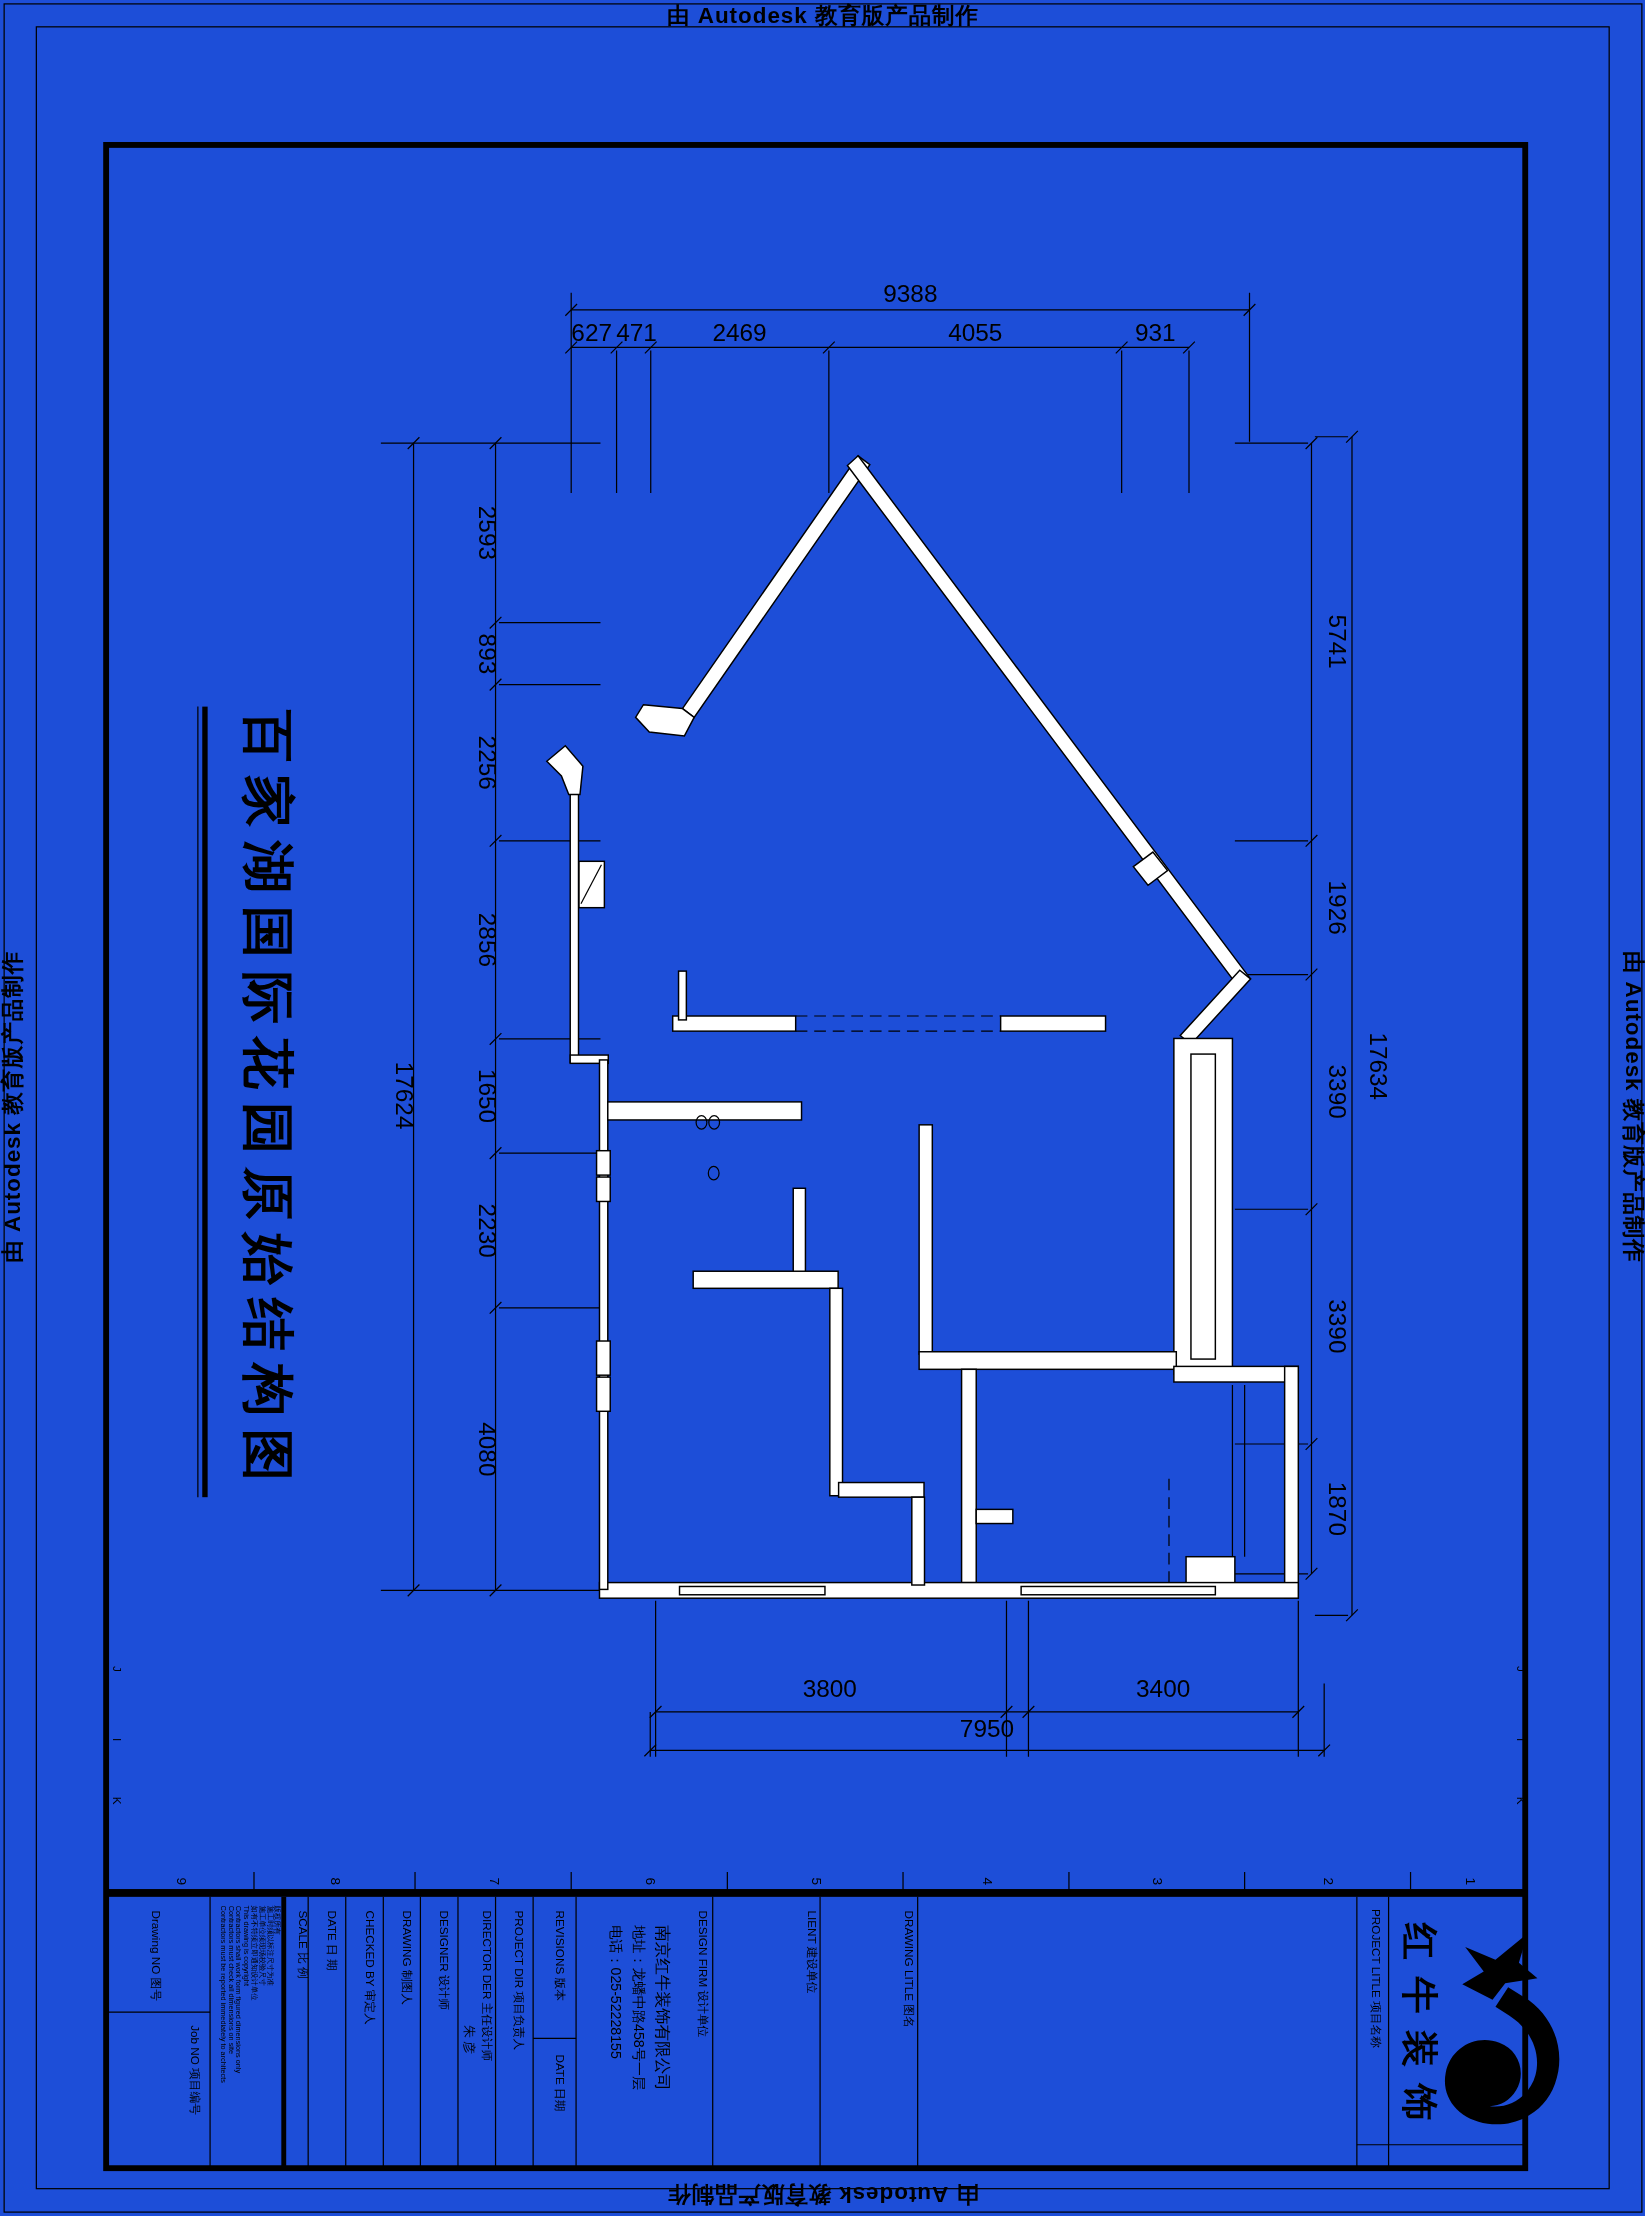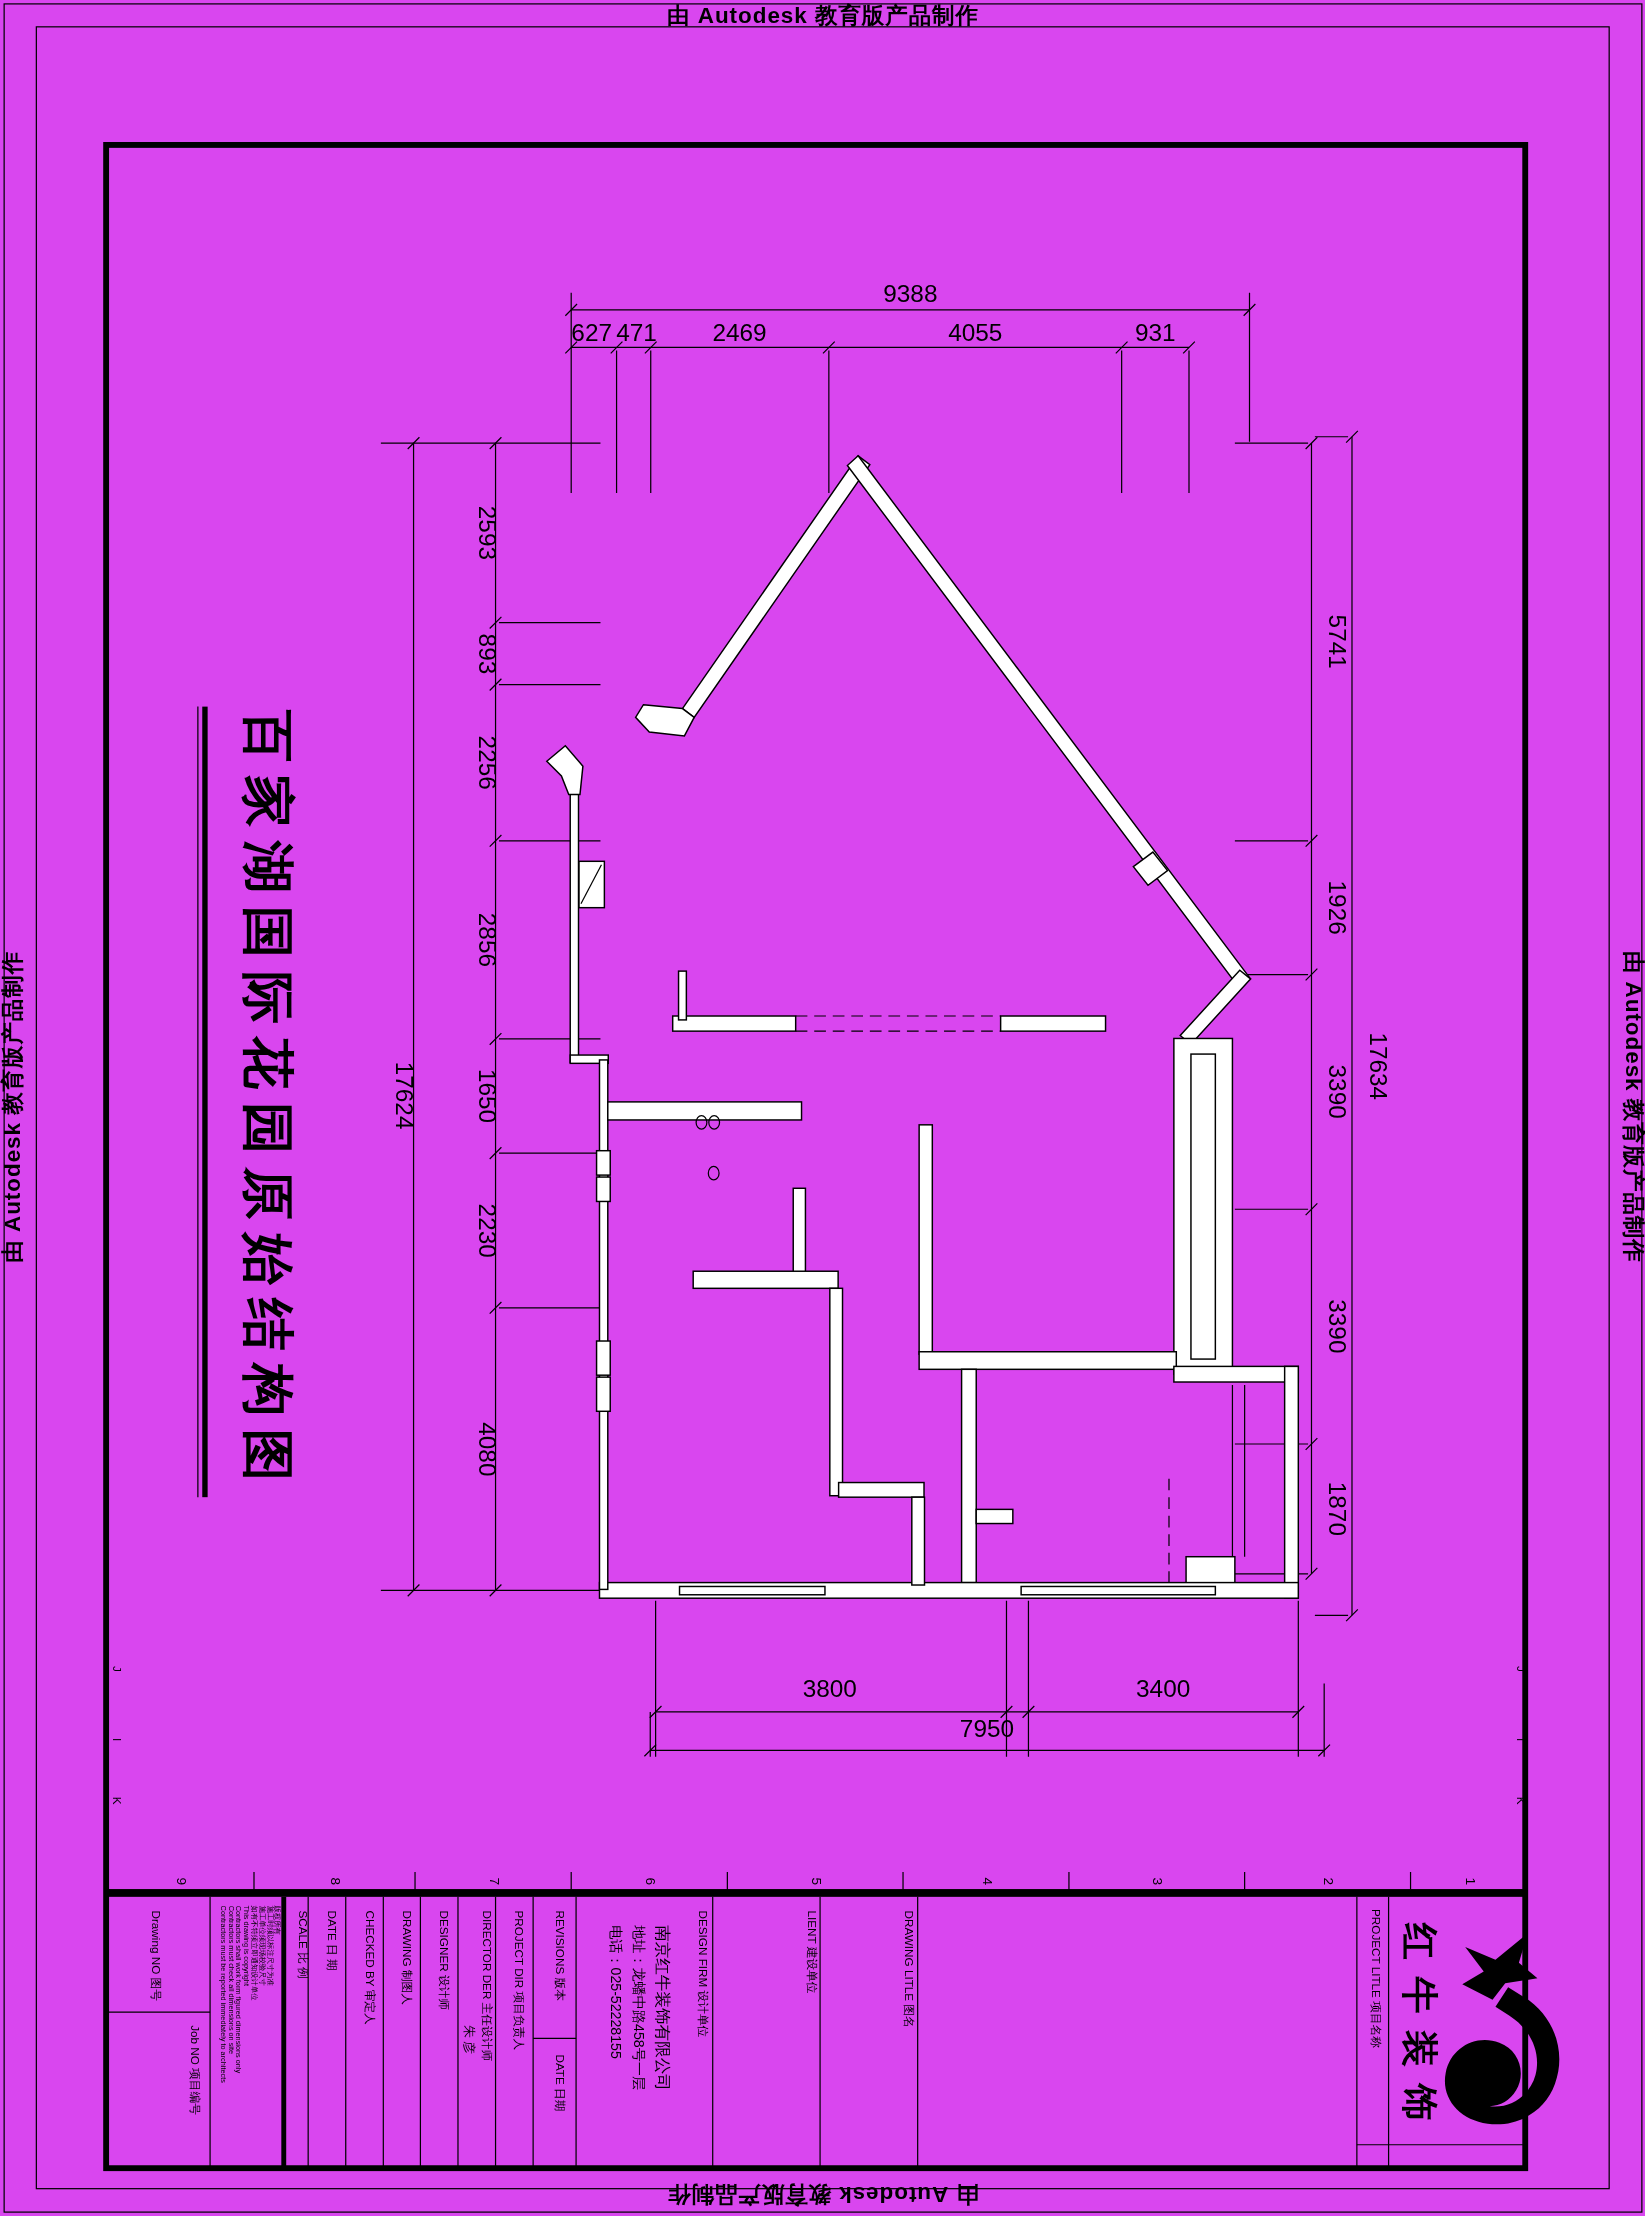--- a/index.html
+++ b/index.html
@@ -1,16 +1,16 @@
 <!DOCTYPE html>
 <html style="font-size:7.8px"><head>
 <meta charset="utf-8">
 <style>
   html,body{margin:0;padding:0;background:#e8e8e8;}
-  .sheet{position:relative;width:1646px;height:2216px;background:#d946ef;overflow:hidden;}
+  .sheet{position:relative;width:1646px;height:2216px;background:#1d4ed8;overflow:hidden;}
   svg{position:absolute;left:0;top:0;}
   text{font-family:"Liberation Sans","DejaVu Sans",sans-serif;fill:#000;}
   .wm{font-size:46px;font-weight:bold;letter-spacing:2px;}
   .ttl{font-size:108px;font-weight:bold;letter-spacing:26px;}
   .dim{font-size:50px;}
   .gnum{font-size:28px;}
   .glet{font-size:24px;}
   .tb{font-size:24px;}
   .tbv{font-size:26px;}
   .tbs{font-size:15px;}

